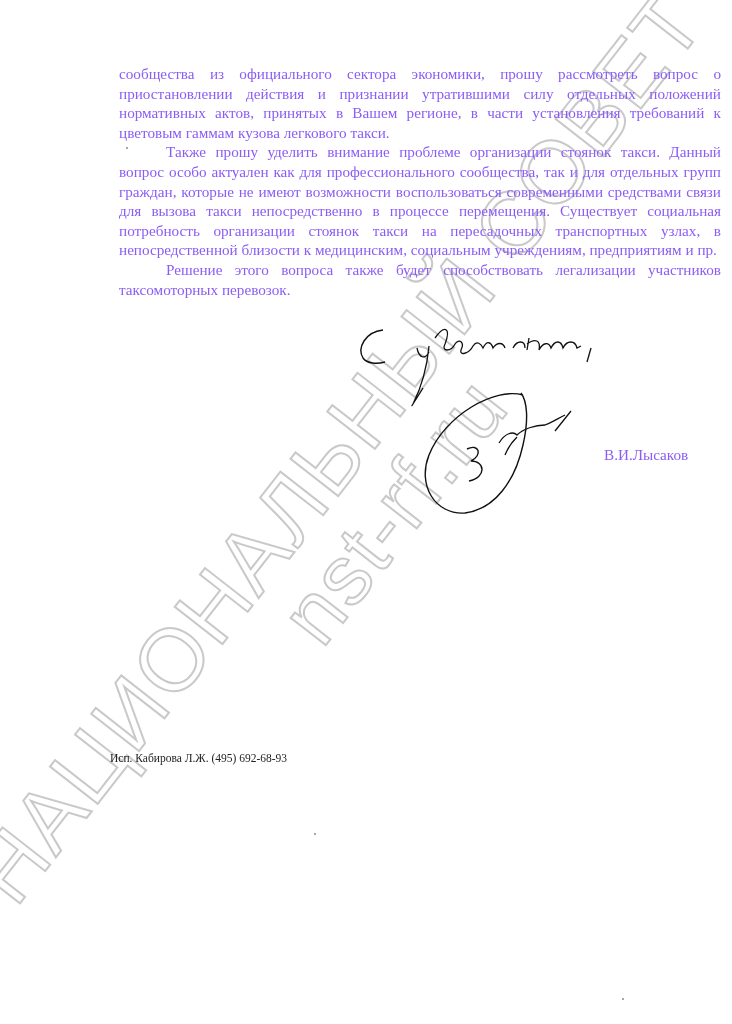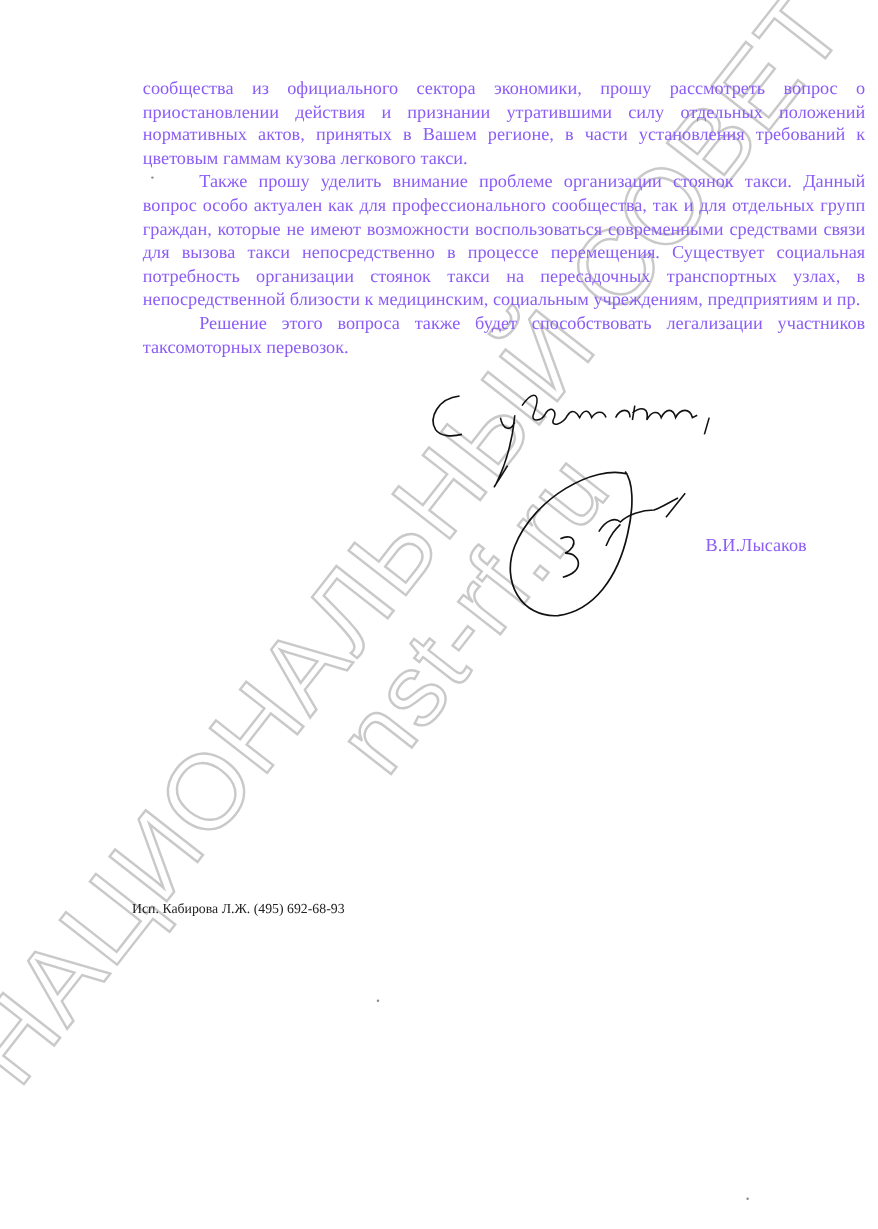--- a/index.html
+++ b/index.html
@@ -8,21 +8,21 @@
   .text {
     font-family: "Liberation Serif", "DejaVu Serif", serif;
     font-size: 15.2px; color: #8b5cf6; line-height: 19.6px;
   }
   .body-text { position: absolute; left: 119px; top: 64px; width: 602px; }
   .body-text p { margin: 0; text-align: justify; }
   .body-text p.indent { text-indent: 47px; }
   .p1 { }
   .sig-block { position: absolute; left: 119px; top: 408px; width: 330px; }
   .sig-block div { white-space: nowrap; }
-  .sig-name { position: absolute; left: 588px; top: 445px; white-space: nowrap; }
+  .sig-name { position: absolute; left: 604px; top: 445px; white-space: nowrap; }
   .executor {
     position: absolute; left: 110px; top: 752px;
     font-family: "Liberation Serif", "DejaVu Serif", serif;
     font-size: 11.5px; color: #222; white-space: nowrap;
   }
   .watermark {
     position: absolute; pointer-events: none;
     font-family: "Liberation Sans", "DejaVu Sans", sans-serif;
     color: #fff; -webkit-text-stroke: 2px #c9c9c9; font-weight: 400;
     white-space: nowrap; transform-origin: left bottom; letter-spacing: 2px;

